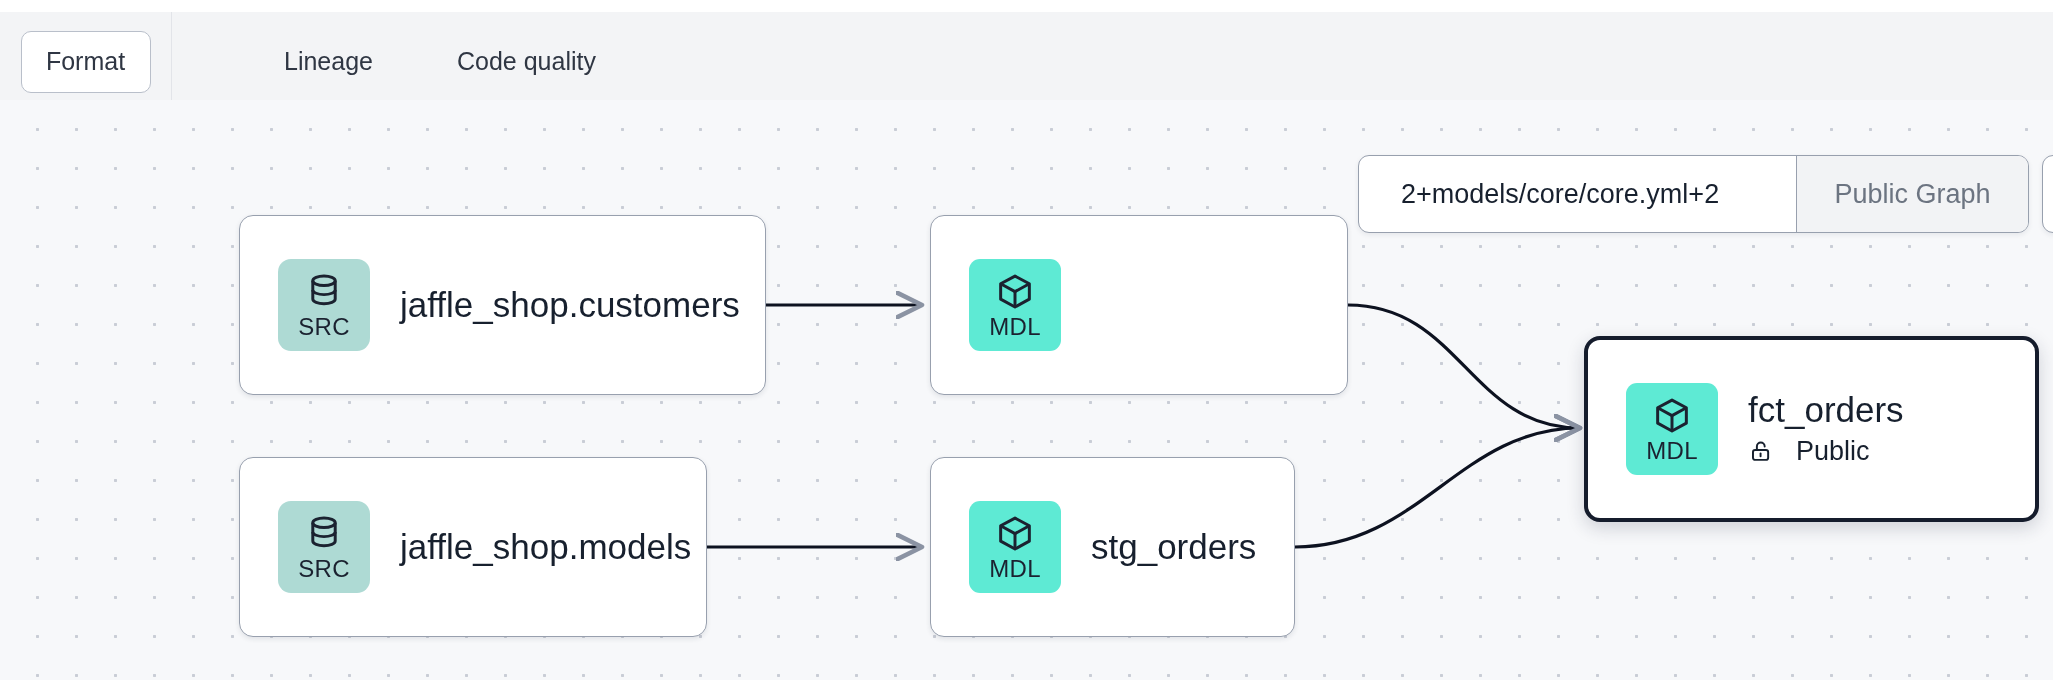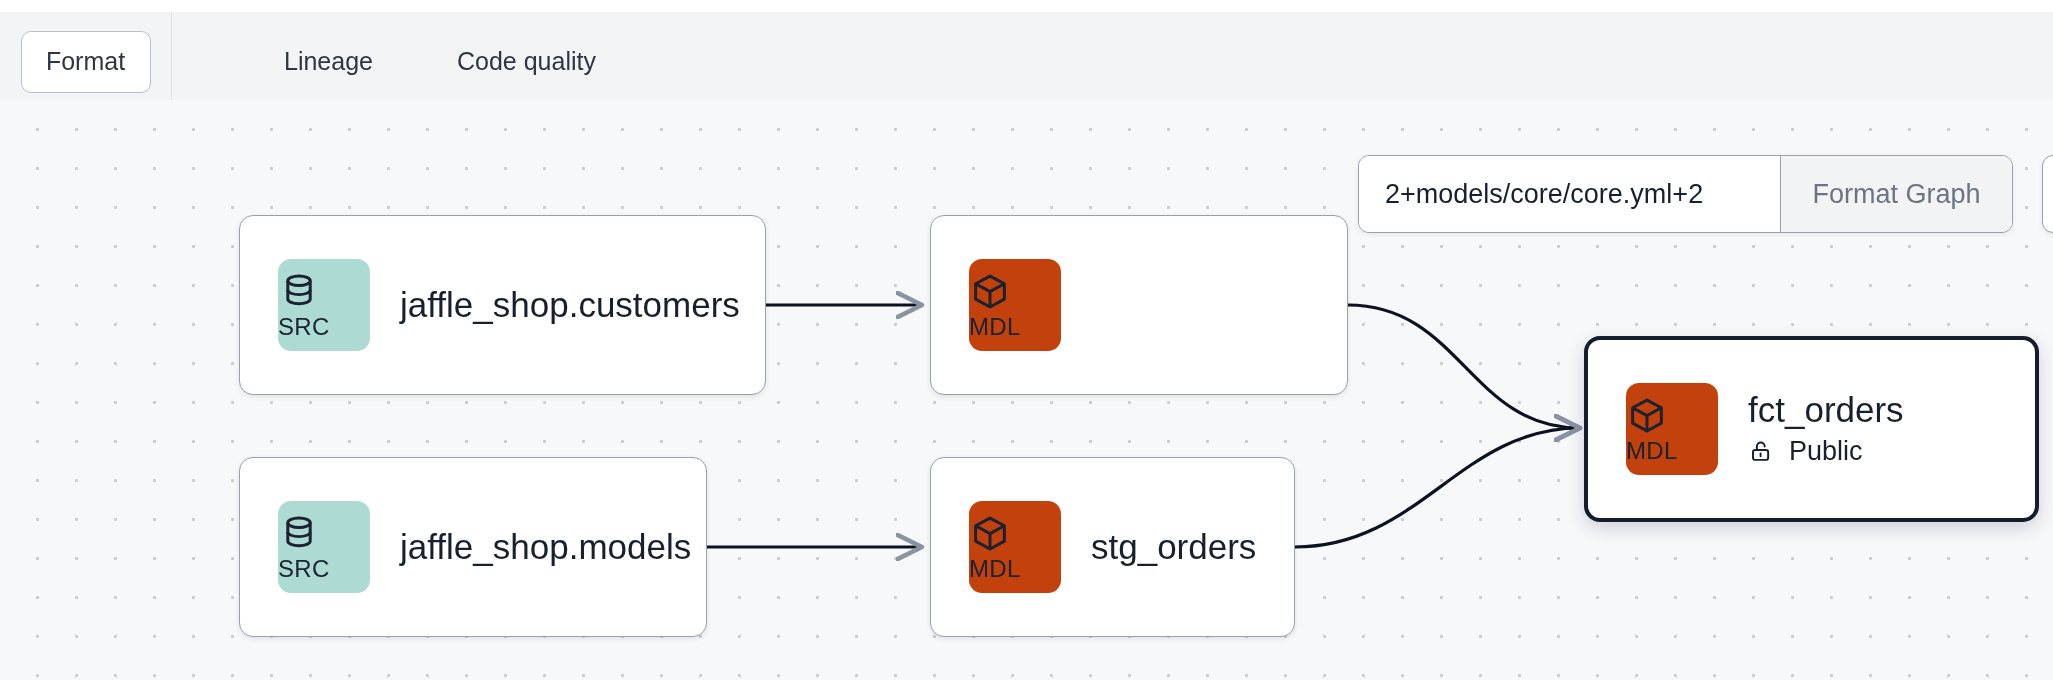--- a/index.html
+++ b/index.html
@@ -129,27 +129,27 @@
     border-radius: 16px;
     box-shadow: 0 6px 18px rgba(25,35,60,0.18);
   }
 
   .badge {
     width: 92px;
     height: 92px;
     border-radius: 13px;
     display: flex;
     flex-direction: column;
-    align-items: flex-start;
+    align-items: center;
     justify-content: center;
     gap: 2px;
     flex: none;
   }
   .badge.src { background: #aedad4; }
-  .badge.mdl { background: #c2410c; }
+  .badge.mdl { background: #5eead4; border-radius: 11px; }
 
   .badge svg { display: block; }
 
   .badge-label {
     font-size: 24px;
     color: #1b2230;
     font-family: "Liberation Sans", sans-serif;
     letter-spacing: 0.3px;
     line-height: 1;
   }
@@ -159,21 +159,21 @@
   .node-title {
     font-size: 35px;
     color: #17202e;
     white-space: nowrap;
     line-height: 1.1;
   }
 
   .node-sub {
     display: flex;
     align-items: center;
-    gap: 15px;
+    gap: 22px;
     font-size: 27px;
     color: #17202e;
   }
 
   
   .selector-bar {
     position: absolute;
     top: 55px;
     left: 1358px;
     height: 78px;
@@ -189,20 +189,21 @@
   .selector-input {
     width: 421px;
     height: 100%;
     border: none;
     outline: none;
     background: #ffffff;
     padding: 0 26px;
     font-size: 27px;
     color: #17202e;
     font-family: "Liberation Sans", sans-serif;
+    margin-left: 16px;
   }
 
   .update-graph-button {
     width: 232px;
     height: 100%;
     border: none;
     border-left: 1.5px solid #98a0ae;
     background: #f2f3f5;
     font-size: 27px;
     color: #6c7481;
@@ -337,19 +338,19 @@
             <path d="M8.2 11 V7.8 a3.6 3.6 0 0 1 7.2 0" fill="none" stroke="#17202e" stroke-width="1.8" stroke-linecap="round"></path>
             <line x1="11.6" y1="14.3" x2="11.6" y2="16.9" stroke="#17202e" stroke-width="1.8" stroke-linecap="round"></line>
           </svg>
           <span>Public</span>
         </span>
       </div>
     </div>
 
     <div class="selector-bar">
       <input class="selector-input" type="text" value="2+models/core/core.yml+2" style="">
-      <button class="update-graph-button">Format Graph</button>
+      <button class="update-graph-button">Public Graph</button>
     </div>
 
     <div class="edge-panel"></div>
 
   </div>
 </div>
 
 </body></html>

